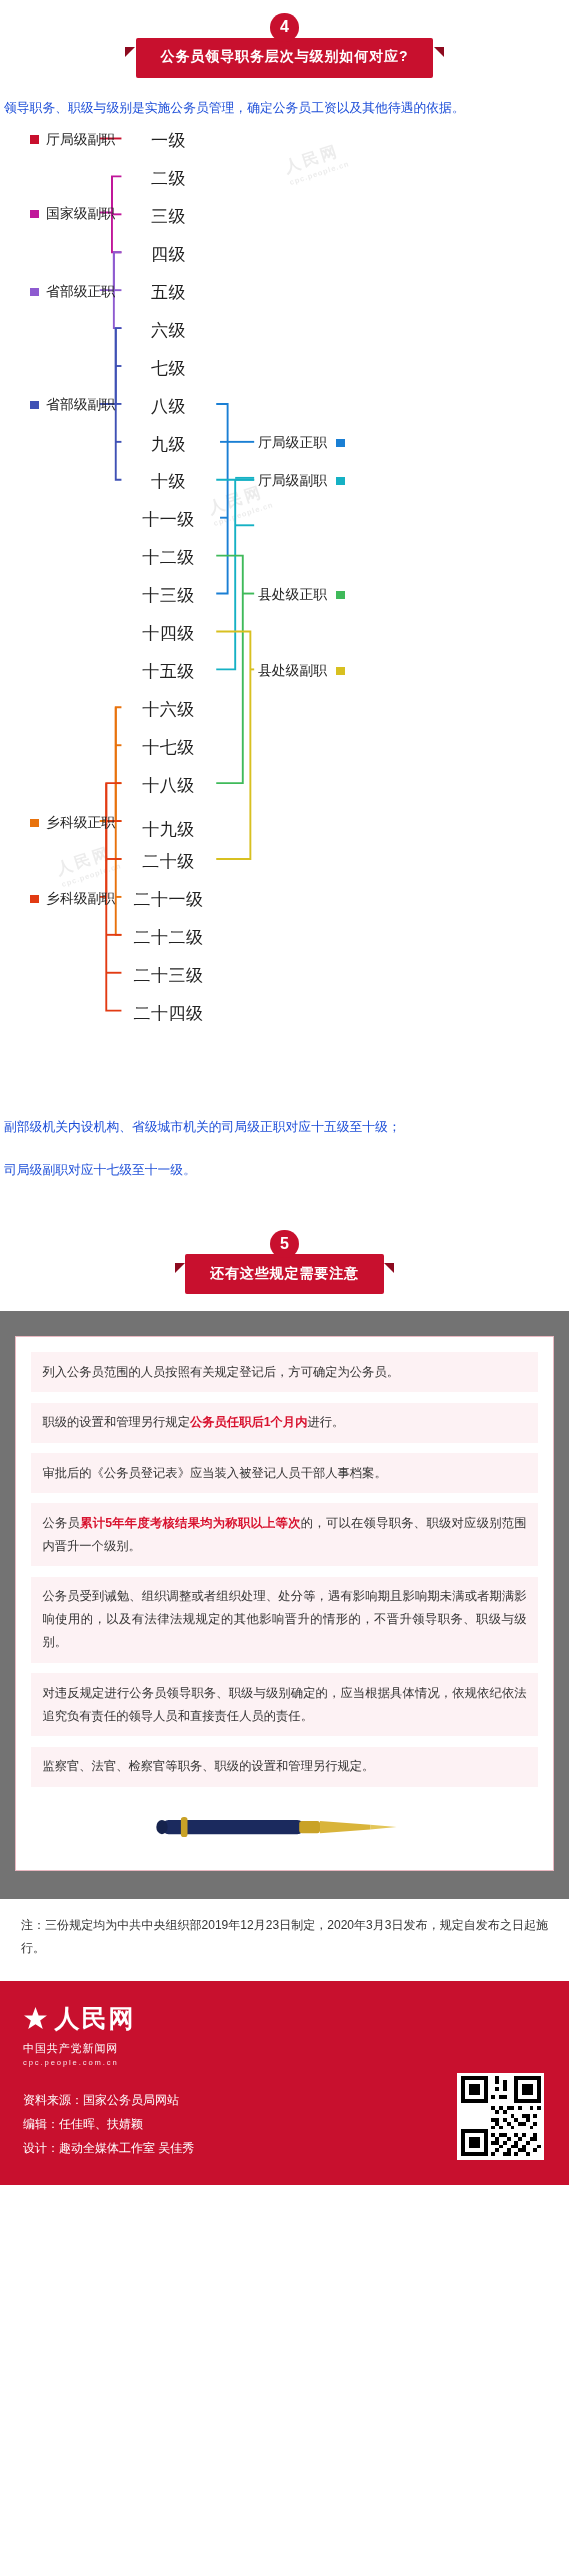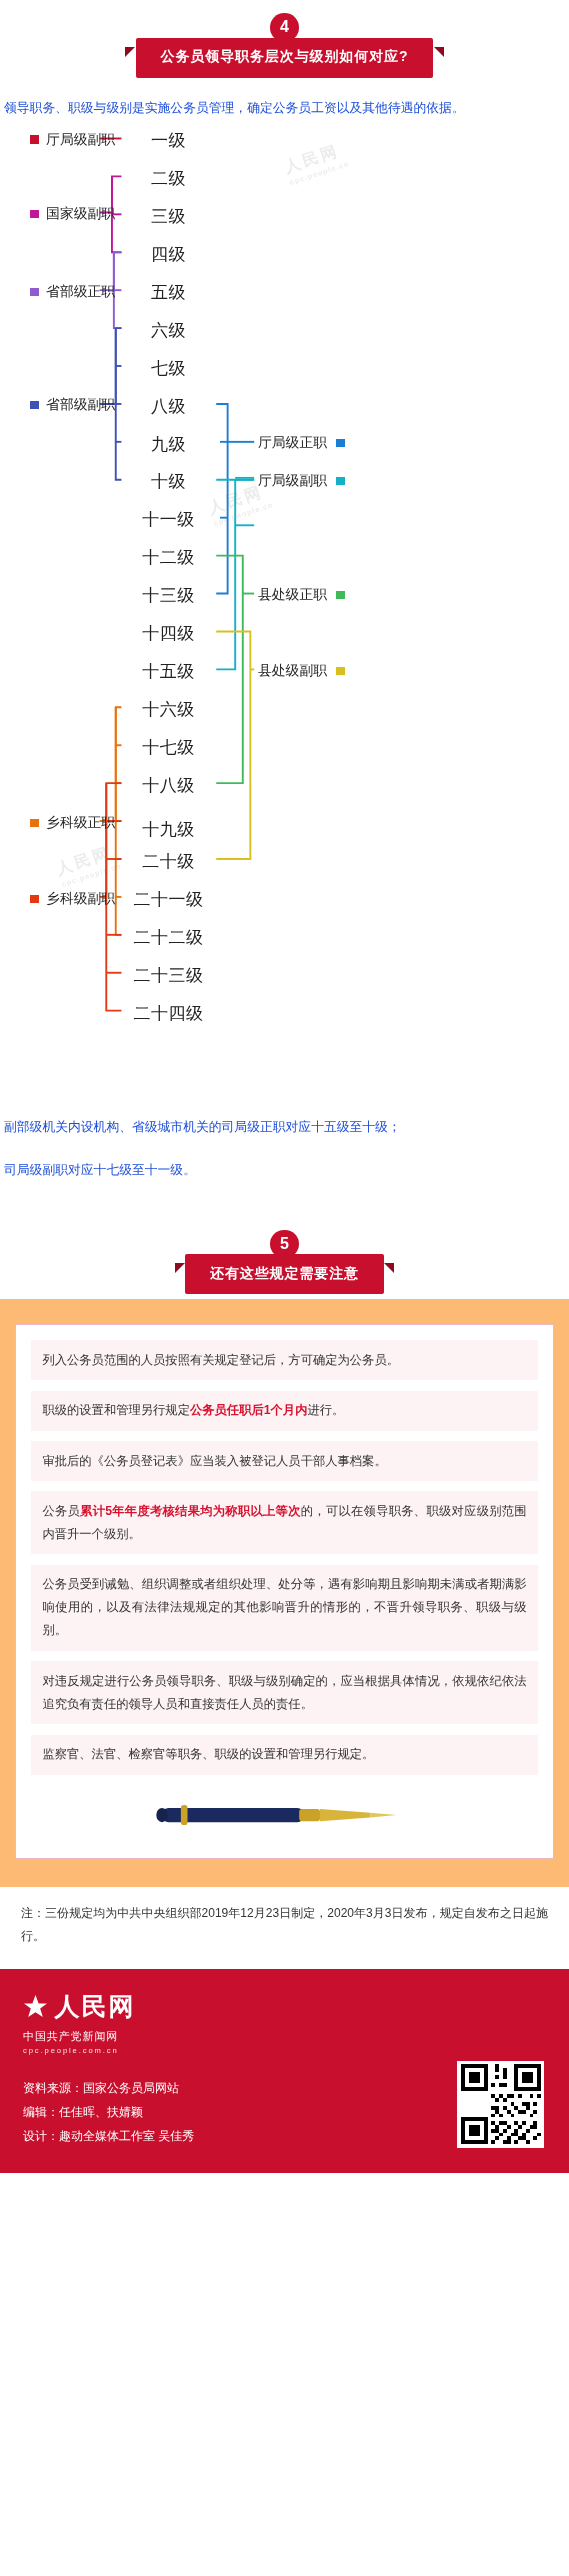--- a/index.html
+++ b/index.html
@@ -89,23 +89,23 @@
     letter-spacing:2.8px;
     transform:rotate(-18deg);
     pointer-events:none;
     white-space:nowrap;
     font-weight:bold;
   }
   .wm small { display:block; font-size:7.6px; letter-spacing:0.9px; text-align:center; }
 
   
   .notice-wrap {
-    background:#fdba74;
+    background:#737373;
     padding:25px 15px 28.5px;
-    margin-top:5px;
+    margin-top:17px;
     position:relative;
   }
   .notice-card {
     background:#fff;
     border:0.9px solid #e9b8c1;
     padding:15px 15px 9.5px;
     position:relative;
   }
   .n-item {
     background:#fdf2f4;

